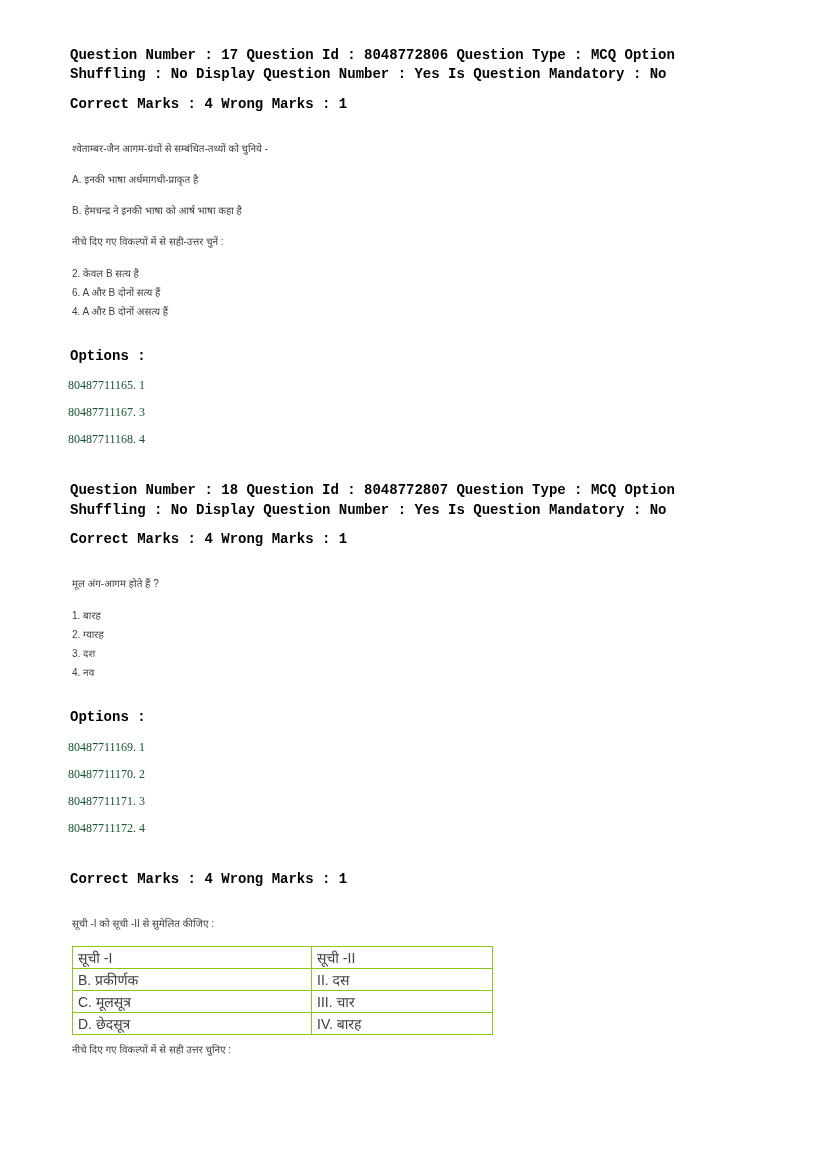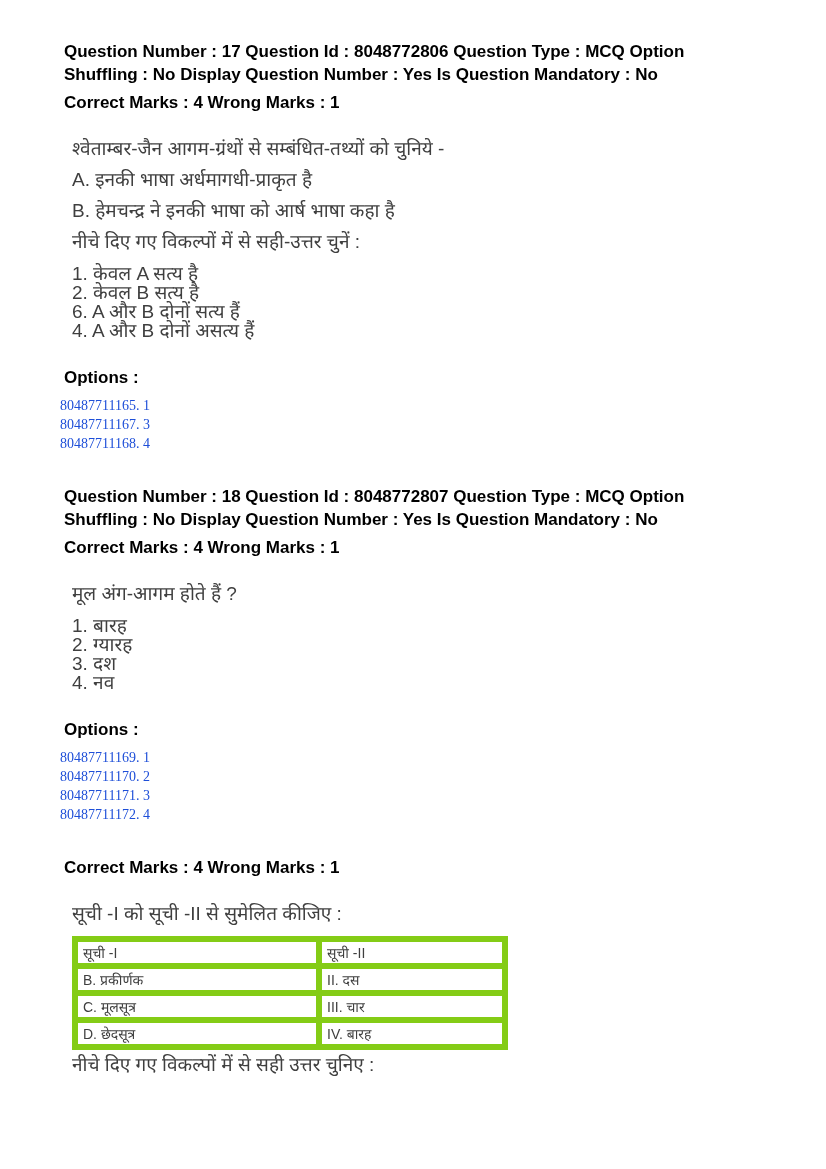--- a/index.html
+++ b/index.html
@@ -12,61 +12,61 @@
     min-height: 1169px;
     background: #ffffff;
     box-sizing: border-box;
     padding: 36px 60px 50px 60px;
     font-family: "Liberation Serif", serif;
   }
   .question { margin: 0; }
   .question + .question { margin-top: 32px; }
 
   .meta {
-    font-family: Liberation Sans, sans-serif;
+    font-family: Liberation Mono, monospace;
     font-weight: bold;
-    font-size: 17px;
+    font-size: 14px;
     line-height: 1.38;
     color: #000000;
-    margin: 4px;
+    margin: 10px;
     max-width: 700px;
   }
   .marks { margin-top: 4px; }
 
   .qbody { margin: 26px 0 0 12px; }
 
   .hi {
     font-family: "Liberation Sans", sans-serif;
-    font-size: 19px;
+    font-size: 10px;
     line-height: 17px;
     color: #3f3f3f;
     margin: 0 0 14px 0;
   }
   .choices { margin-top: 16px; }
   .choice {
     margin: 0 0 4px 0;
     line-height: 15px;
   }
 
   .opts-label { margin-top: 28px; }
   .optids { margin-top: 6px; }
   .optid {
     font-family: "Liberation Serif", serif;
-    font-size: 14px;
+    font-size: 12px;
     line-height: 19px;
-    color: #1d4ed8;
-    margin: 0;
+    color: #14532d;
+    margin: 8px;
   }
 
   .match-table {
     border-collapse: collapse;
     margin: 2px 0 6px 0;
   }
   .match-table td {
-    border: 6px solid #84cc16;
+    border: 1px solid #84cc16;
     font-family: "Liberation Sans", sans-serif;
     font-size: 14px;
     color: #3f3f3f;
     padding: 1px 5px;
     height: 19px;
     vertical-align: middle;
   }
   .match-table td.c1 { width: 228px; }
   .match-table td.c2 { width: 170px; }
 
@@ -80,21 +80,20 @@
   <section class="question">
     <p class="meta">Question Number : 17 Question Id : 8048772806 Question Type : MCQ Option Shuffling : No Display Question Number : Yes Is Question Mandatory : No</p>
     <p class="meta marks">Correct Marks : 4 Wrong Marks : 1</p>
 
     <div class="qbody">
       <p class="hi">श्वेताम्बर-जैन आगम-ग्रंथों से सम्बंधित-तथ्यों को चुनिये -</p>
       <p class="hi">A. इनकी भाषा अर्धमागधी-प्राकृत है</p>
       <p class="hi">B. हेमचन्द्र ने इनकी भाषा को आर्ष भाषा कहा है</p>
       <p class="hi">नीचे दिए गए विकल्पों में से सही-उत्तर चुनें :</p>
       <div class="choices">
-        <p class="hi choice">1. केवल A सत्य है</p>
         <p class="hi choice">2. केवल B सत्य है</p>
         <p class="hi choice">6. A और B दोनों सत्य हैं</p>
         <p class="hi choice">4. A और B दोनों असत्य हैं</p>
       </div>
     </div>
 
     <p class="meta opts-label">Options :</p>
     <div class="optids">
       <p class="optid">80487711165. 1</p>
       <p class="optid">80487711167. 3</p>

